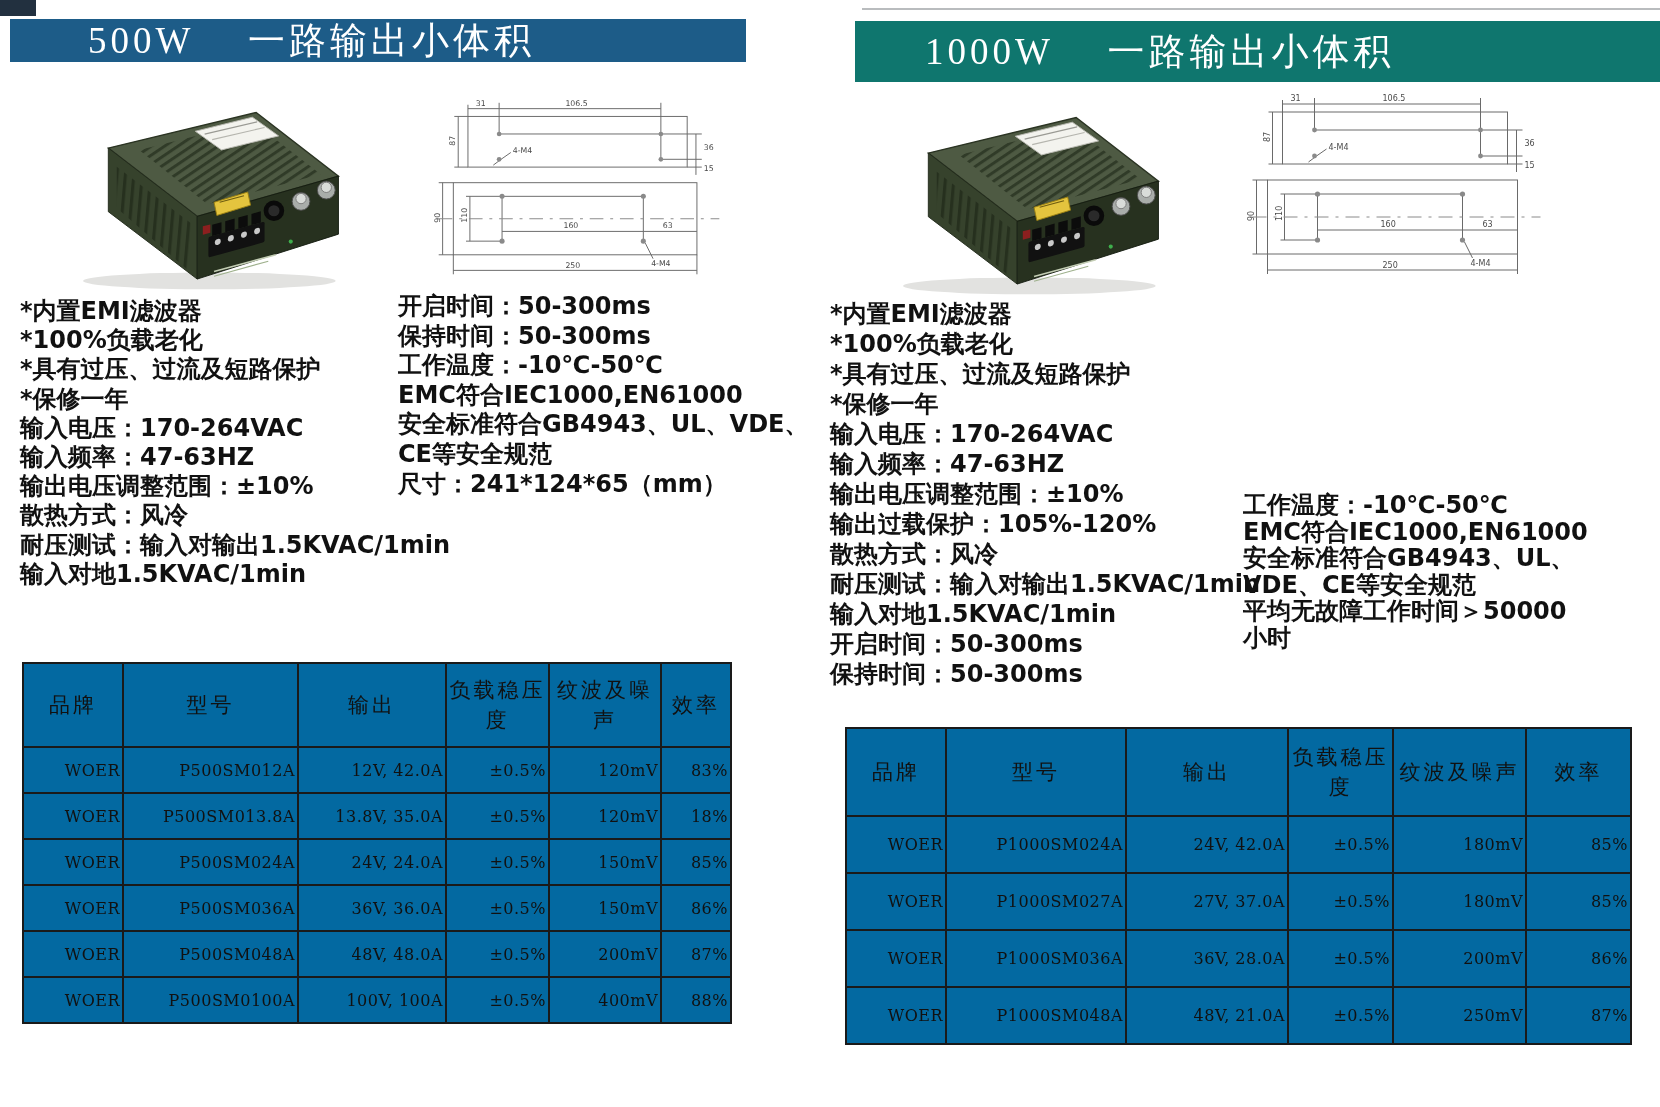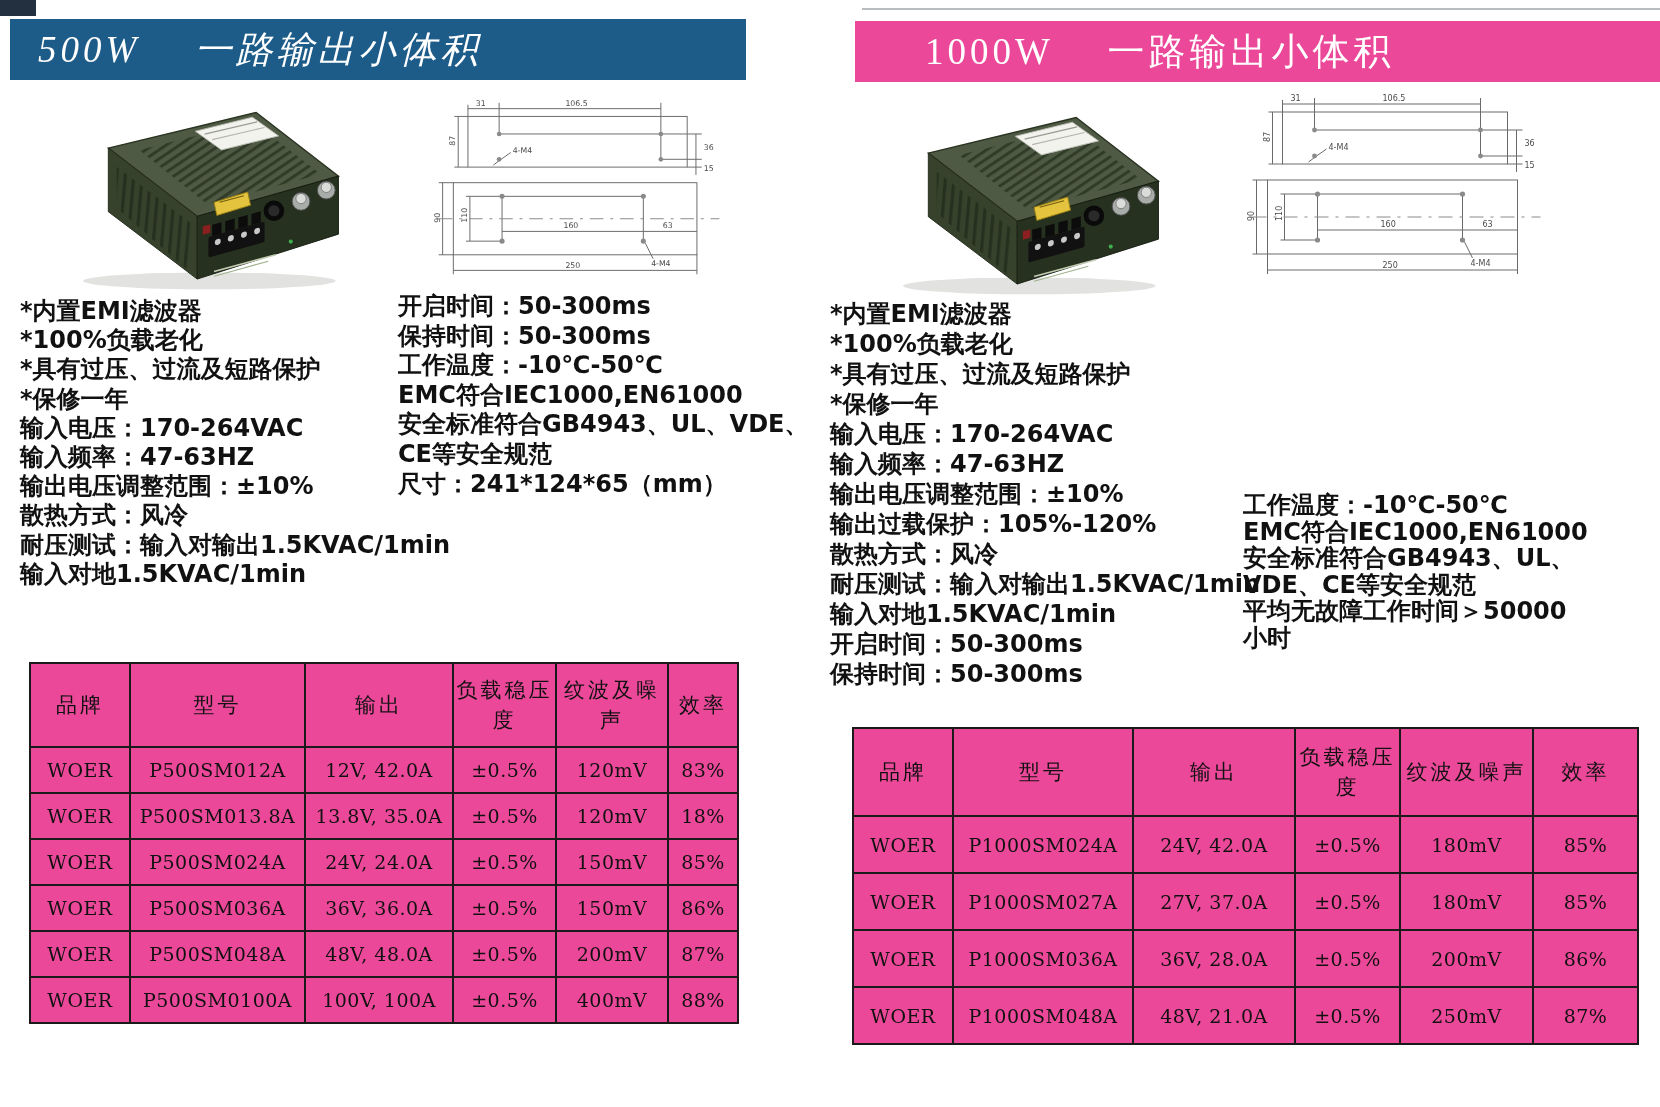--- a/index.html
+++ b/index.html
@@ -2,40 +2,40 @@
 <html><head>
 <meta charset="utf-8">
 <style>
   html,body{margin:0;padding:0;background:#e9e9e9;}
   #page{position:relative;width:1660px;height:1107px;background:#ffffff;overflow:hidden;
         font-family:"DejaVu Sans",sans-serif;color:#111;}
   .corner-sq{position:absolute;left:0;top:0;width:36px;height:16px;background:#22303f;}
   .scanline{position:absolute;height:2px;background:#b9bcbe;}
   .banner{position:absolute;display:flex;align-items:center;color:#fff;
           font-family:"Liberation Serif",serif;font-size:37px;letter-spacing:4px;}
-  .banner-left{left:10px;top:19px;width:736px;height:61px;padding-left:28px;box-sizing:border-box;font-style:italic;}
+  .banner-left{left:10px;top:19px;width:736px;height:43px;padding-left:78px;box-sizing:border-box;}
   .banner-right{left:855px;top:21px;width:805px;height:61px;padding-left:70px;box-sizing:border-box;}
   .photo{position:absolute;}
   .drawing{position:absolute;}
   .dd{stroke:#6a6a6a;stroke-width:1;fill:none;}
   .dd-hole{fill:#8a8a8a;stroke:none;}
   .dd-txt{fill:#4a4a4a;font-size:8px;font-family:"DejaVu Sans",sans-serif;stroke:none;}
   .dd-center{stroke:#8a8a8a;stroke-dasharray:14 7 3 7;stroke-width:1;}
   .spec-col{position:absolute;font-weight:bold;}
   .spec-col .spec-line{white-space:nowrap;}
   .specsL1{left:20px;top:297px;font-size:24px;line-height:29.2px;}
   .specsR1{left:398px;top:292px;font-size:24px;line-height:29.6px;}
   .specsL2{left:830px;top:299px;font-size:24px;line-height:30px;}
   .specsR2{left:1243px;top:492px;font-size:24px;line-height:26.6px;}
   table.spec-table{position:absolute;border-collapse:collapse;table-layout:fixed;
-        font-family:"DejaVu Serif",serif;background:#ec4899;margin-left:7px;}
+        font-family:"DejaVu Serif",serif;background:#0369a1;}
   .spec-table th,.spec-table td{border:2px solid #1a1a1a;text-align:center;vertical-align:middle;
         padding:0 2px;overflow:hidden;}
   .spec-table th{font-weight:normal;font-size:21px;letter-spacing:3px;line-height:30px;}
-  .spec-table td{font-size:19px;letter-spacing:0.5px;}
+  .spec-table td{font-size:16px;letter-spacing:0.5px;text-align:right;}
   .tbl-left{left:22px;top:662px;width:708px;}
   .tbl-left thead tr{height:84px;}
   .tbl-left tbody tr{height:46px;}
   .tbl-right{left:845px;top:727px;width:785px;}
   .tbl-right thead tr{height:88px;}
   .tbl-right tbody tr{height:57px;}
 </style>
 </head>
 <body>
 
@@ -239,21 +239,21 @@
           <td>WOER</td>
           <td>P500SM0100A</td>
           <td>100V, 100A</td>
           <td>±0.5%</td>
           <td>400mV</td>
           <td>88%</td>
         </tr>
       </tbody>
     </table>
 
-  <div class="banner banner-right" style="background: #ec4899;">
+  <div class="banner banner-right" style="background: #0f766e;">
     <span>1000W　 一路输出小体积</span>
   </div>
 
   <svg class="photo" style="left:875px;top:95px;" width="290" height="205" viewBox="0 0 310 215">
     <defs>
       <pattern id="ventTopR" width="8" height="8" patternUnits="userSpaceOnUse" patternTransform="rotate(56)">
         <rect width="3.2" height="8" fill="#2b3523"></rect>
       </pattern>
       <pattern id="ventSideR" width="9" height="9" patternUnits="userSpaceOnUse" patternTransform="rotate(5)">
         <rect width="3.4" height="9" fill="#222b1b"></rect>

